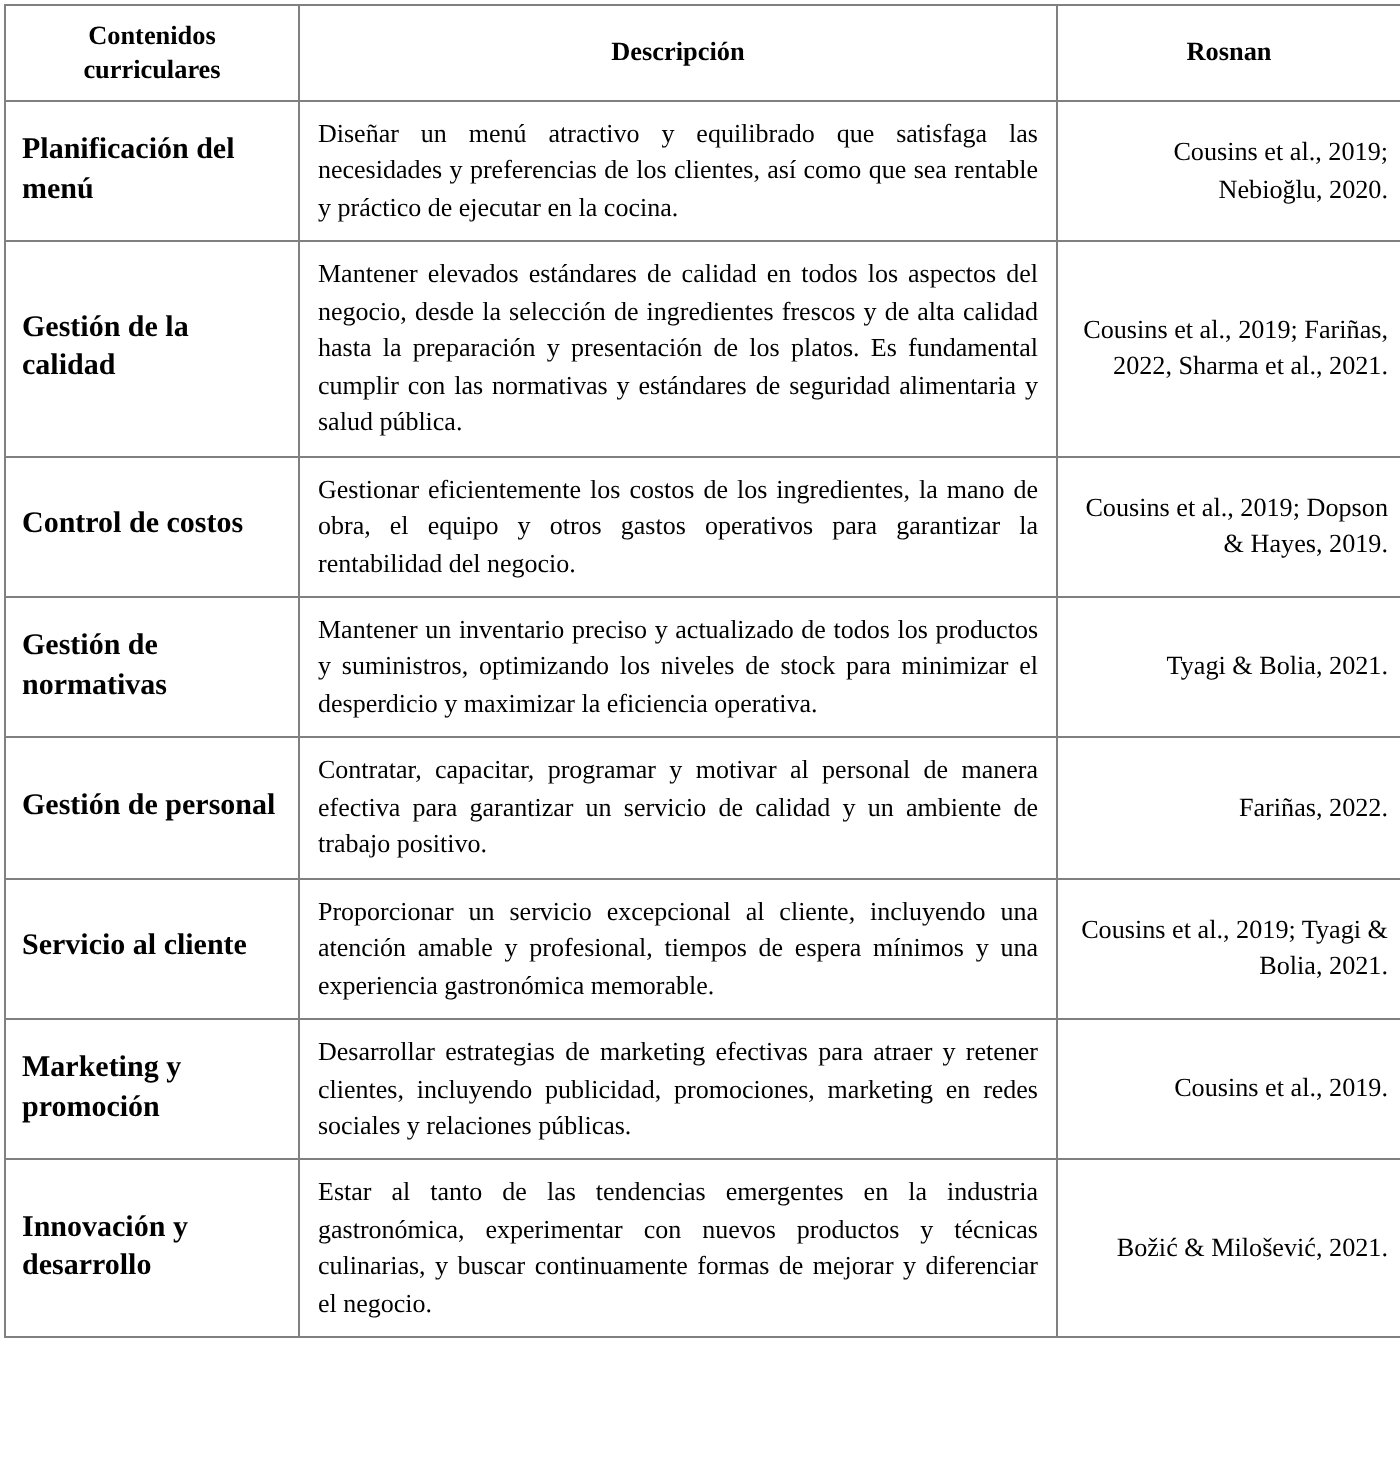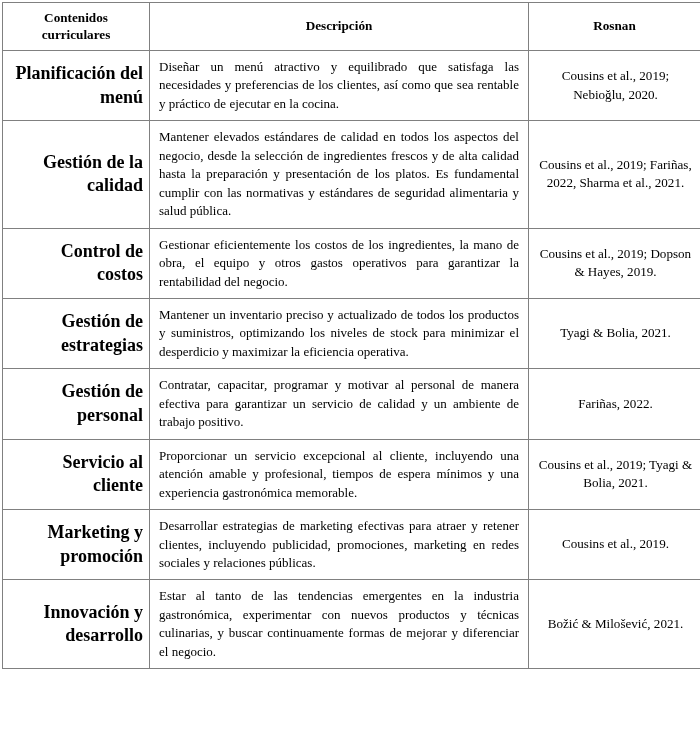--- a/index.html
+++ b/index.html
@@ -41,41 +41,41 @@
     text-align: center;
     font-size: 13.2px;
     padding: 7px 6px;
     line-height: 1.25;
     height: 30px;
   }
 
   
   td.cell-contenido {
     font-weight: bold;
-    font-size: 18px;
-    text-align: right;
+    font-size: 15px;
+    text-align: left;
     padding: 6px 6px 6px 8px;
     line-height: 1.32;
     font-family: Liberation Serif, serif;
   }
   
   td.cell-descripcion {
     font-weight: normal;
     font-size: 13px;
     text-align: justify;
     text-align-last: left;
     padding: 7px 9px 7px 9px;
     line-height: 1.42;
     hyphens: none;
   }
   
   td.cell-autores {
     font-weight: normal;
     font-size: 13.1px;
-    text-align: center;
+    text-align: right;
     padding: 7px 6px 7px 8px;
     line-height: 1.42;
   }
 </style>
 </head>
 <body>
 
 <div class="table-wrap">
   <table class="curriculum-table">
     <colgroup>
@@ -100,21 +100,21 @@
         <td class="cell-contenido">Gestión de la calidad</td>
         <td class="cell-descripcion">Mantener elevados estándares de calidad en todos los aspectos del negocio, desde la selección de ingredientes frescos y de alta calidad hasta la preparación y presentación de los platos. Es fundamental cumplir con las normativas y estándares de seguridad alimentaria y salud pública.</td>
         <td class="cell-autores">Cousins et al., 2019; Fariñas, 2022, Sharma et al., 2021.</td>
       </tr>
       <tr>
         <td class="cell-contenido">Control de costos</td>
         <td class="cell-descripcion">Gestionar eficientemente los costos de los ingredientes, la mano de obra, el equipo y otros gastos operativos para garantizar la rentabilidad del negocio.</td>
         <td class="cell-autores">Cousins et al., 2019; Dopson &amp; Hayes, 2019.</td>
       </tr>
       <tr>
-        <td class="cell-contenido">Gestión de estrategias</td>
+        <td class="cell-contenido">Gestión de normativas</td>
         <td class="cell-descripcion">Mantener un inventario preciso y actualizado de todos los productos y suministros, optimizando los niveles de stock para minimizar el desperdicio y maximizar la eficiencia operativa.</td>
         <td class="cell-autores">Tyagi &amp; Bolia, 2021.</td>
       </tr>
       <tr>
         <td class="cell-contenido">Gestión de personal</td>
         <td class="cell-descripcion">Contratar, capacitar, programar y motivar al personal de manera efectiva para garantizar un servicio de calidad y un ambiente de trabajo positivo.</td>
         <td class="cell-autores">Fariñas, 2022.</td>
       </tr>
       <tr>
         <td class="cell-contenido">Servicio al cliente</td>

